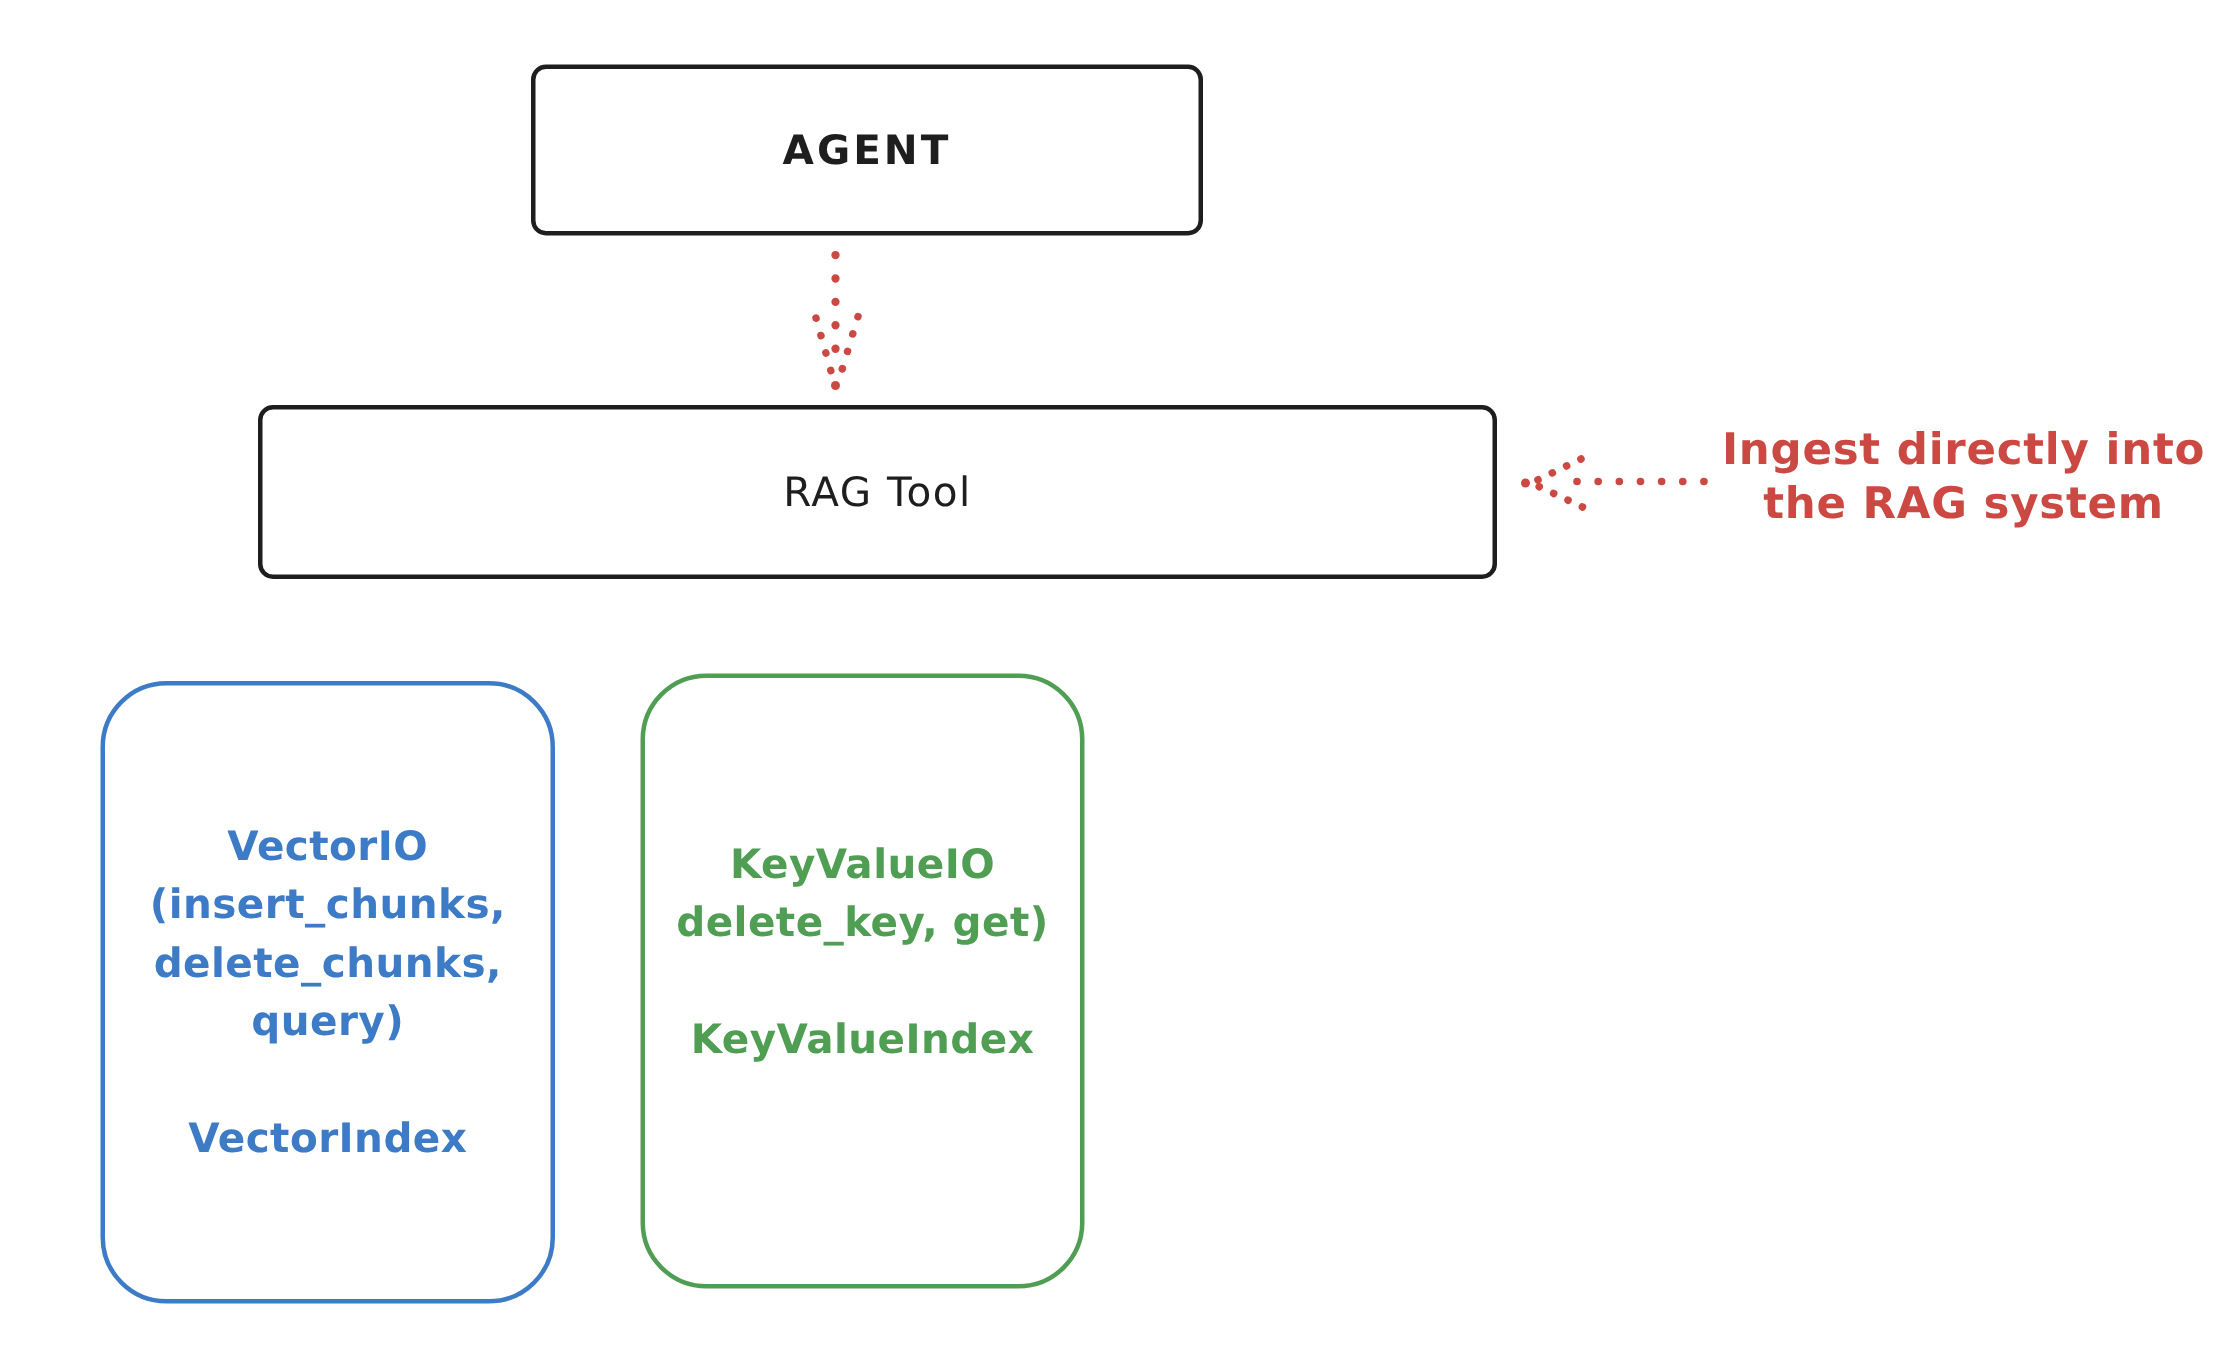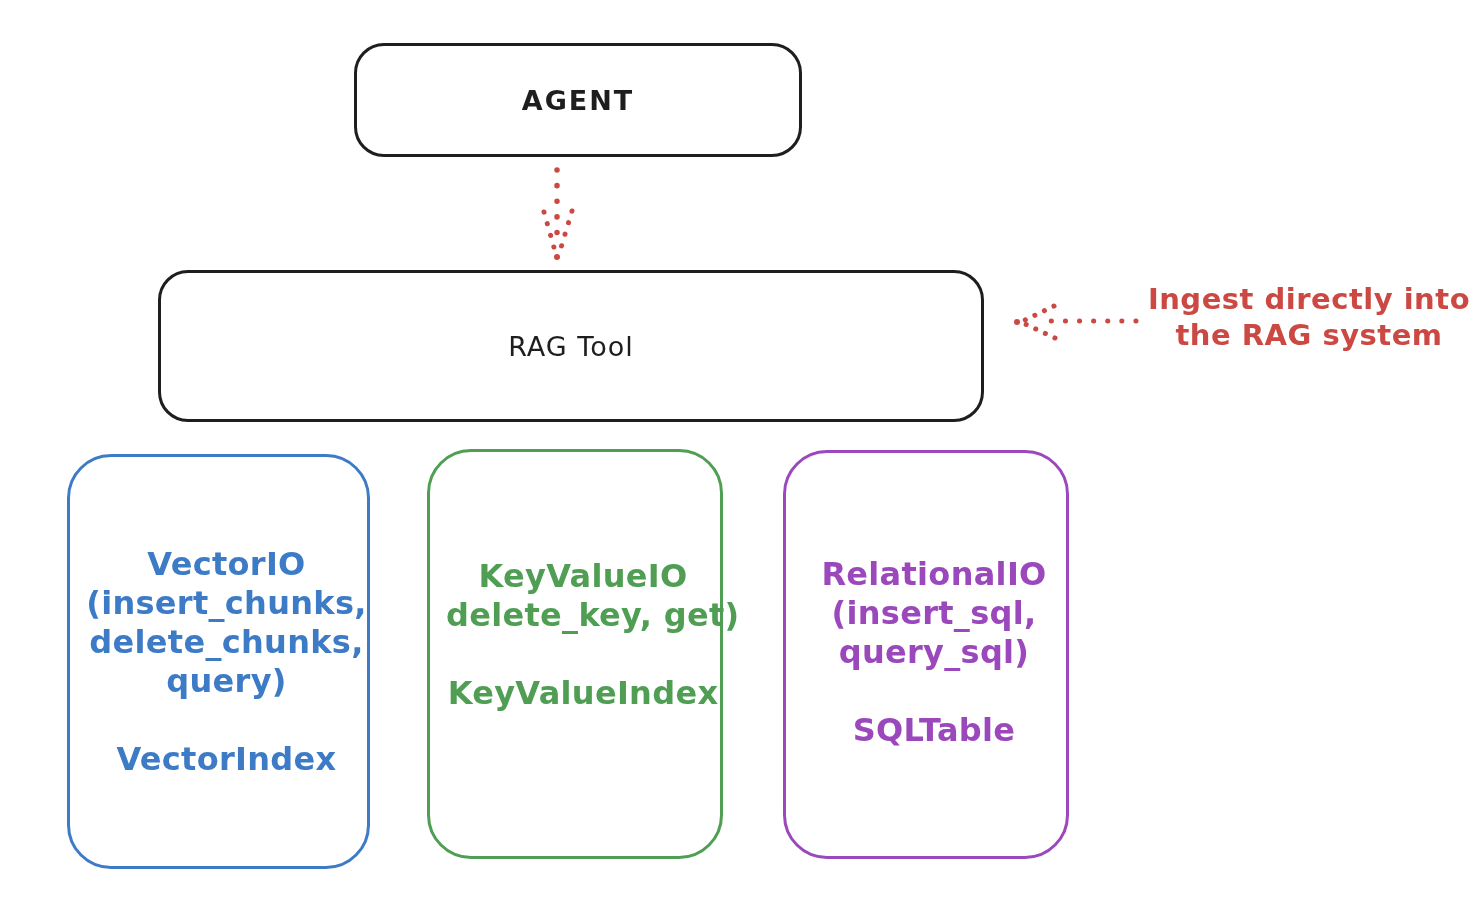--- a/index.html
+++ b/index.html
@@ -13,34 +13,34 @@
     width: 1484px;
     height: 910px;
     background: #ffffff;
     overflow: hidden;
   }
 
   
   .node {
     position: absolute;
     border: 3.5px solid #1e1e1e;
-    border-radius: 30px;
+    border-radius: 10px;
     background: #ffffff;
     display: flex;
     align-items: center;
     justify-content: center;
     box-sizing: border-box;
   }
   .node-agent {
     left: 354px; top: 43px;
     width: 448px; height: 114px;
   }
   .node-rag {
-    left: 158px; top: 270px;
-    width: 826px; height: 152px; text-align: right;
+    left: 172px; top: 270px;
+    width: 826px; height: 116px; text-align: right;
   }
   .node-label {
     color: #1e1e1e;
     font-size: 27px;
     font-weight: 600;
     letter-spacing: 2px;
   }
   .node-rag .node-label { font-weight: 500; letter-spacing: 1px; }
 
   
@@ -68,23 +68,23 @@
   .io-box {
     position: absolute;
     border-style: solid;
     border-width: 3.5px;
     border-radius: 44px;
     background: #ffffff;
     box-sizing: border-box;
   }
   .io-box .io-text {
     position: absolute;
-    left: 16px; right: 0;
+    left: 0; right: 0;
     text-align: center;
-    font-size: 32px;
+    font-size: 27px;
     font-weight: 600;
     line-height: 39px;
     letter-spacing: 0.3px;
   }
   .io-line { min-height: 39px; white-space: nowrap; }
 
   .io-vector {
     left: 67px; top: 454px;
     width: 303px; height: 415px;
     border-color: #3d7bc6;
@@ -156,23 +156,14 @@
 
   <div class="io-box io-keyvalue">
     <div class="io-text">
       <div class="io-line">KeyValueIO</div>
       <div class="io-line">delete_key, get)</div>
       <div class="io-line"></div>
       <div class="io-line">KeyValueIndex</div>
     </div>
   </div>
 
-  <div class="io-box io-relational">
-    <div class="io-text">
-      <div class="io-line">RelationalIO</div>
-      <div class="io-line">(insert_sql,</div>
-      <div class="io-line">query_sql)</div>
-      <div class="io-line"></div>
-      <div class="io-line">SQLTable</div>
-    </div>
-  </div>
 
 </div>
 
 </body></html>

